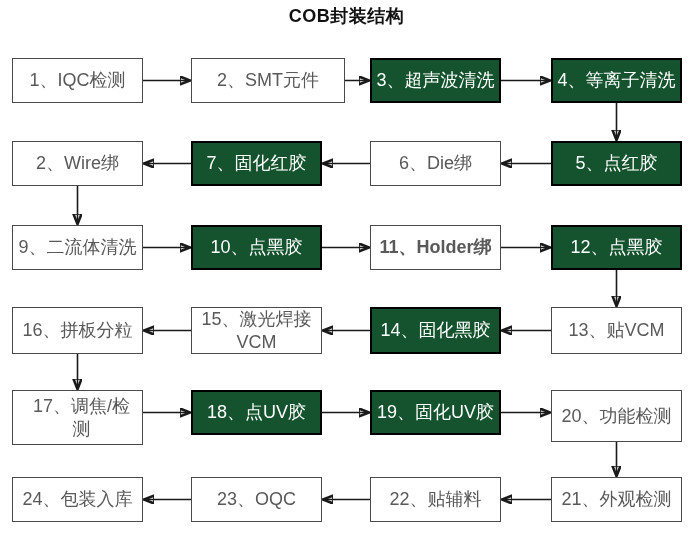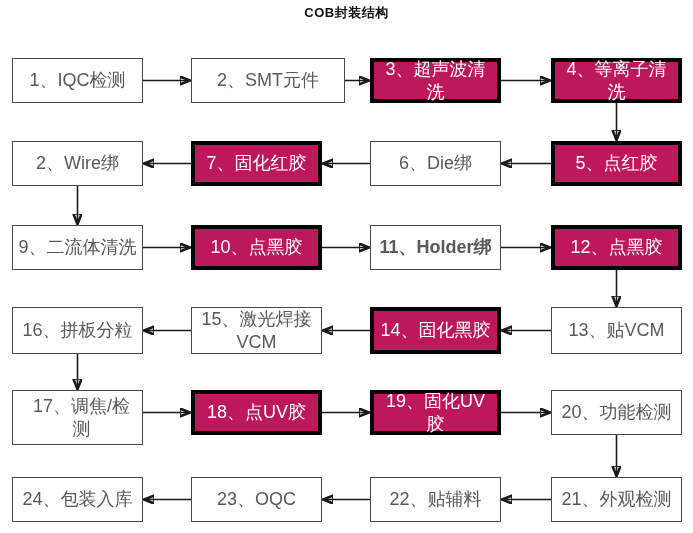--- a/index.html
+++ b/index.html
@@ -19,21 +19,21 @@
     left: 0; top: 0;
     width: 693px;
     height: 533px;
   }
   #diagram-title {
     position: absolute;
     left: 0;
     top: 4px;
     width: 693px;
     text-align: center;
-    font-size: 13px;
+    font-size: 18px;
     font-weight: bold;
     color: #111111;
     letter-spacing: 0.5px;
   }
   .node {
     position: absolute;
     box-sizing: border-box;
     display: flex;
     align-items: center;
     justify-content: center;
@@ -42,22 +42,22 @@
     line-height: 1.25;
     padding: 2px 4px;
     white-space: pre-line;
   }
   .node.plain {
     background: #ffffff;
     border: 1px solid #4a4a4a;
     color: #595959;
   }
   .node.accent {
-    background: #be185d;
-    border: 4px solid #000000;
+    background: #14532d;
+    border: 2px solid #000000;
     color: #ffffff;
   }
   svg#connectors {
     position: absolute;
     left: 0;
     top: 0;
     width: 693px;
     height: 533px;
     pointer-events: none;
   }
@@ -121,20 +121,20 @@
       <div class="node plain" style="left: 370px; top: 225px; width: 131px; height: 45px; font-weight: bold;"><span>11、Holder绑</span></div>
       <div class="node accent" style="left: 551px; top: 225px; width: 131px; height: 45px;"><span>12、点黑胶</span></div>
       <div class="node plain" style="left: 551px; top: 307px; width: 131px; height: 47px;"><span>13、贴VCM</span></div>
       <div class="node accent" style="left: 370px; top: 307px; width: 131px; height: 47px;"><span>14、固化黑胶</span></div>
       <div class="node plain" style="left: 191px; top: 307px; width: 131px; height: 47px;"><span>15、激光焊接
 VCM</span></div>
       <div class="node plain" style="left: 12px; top: 307px; width: 131px; height: 47px;"><span>16、拼板分粒</span></div>
       <div class="node plain" style="left: 12px; top: 390px; width: 131px; height: 55px; padding-left: 12px;"><span>17、调焦/检测</span></div>
       <div class="node accent" style="left: 191px; top: 390px; width: 131px; height: 45px;"><span>18、点UV胶</span></div>
       <div class="node accent" style="left: 370px; top: 390px; width: 131px; height: 45px;"><span>19、固化UV胶</span></div>
-      <div class="node plain" style="left: 551px; top: 390px; width: 131px; height: 45px;"><span>20、功能检测</span></div>
+      <div class="node plain" style="left: 551px; top: 390px; width: 131px; height: 52px;"><span>20、功能检测</span></div>
       <div class="node plain" style="left: 551px; top: 477px; width: 131px; height: 45px;"><span>21、外观检测</span></div>
       <div class="node plain" style="left: 370px; top: 477px; width: 131px; height: 45px;"><span>22、贴辅料</span></div>
       <div class="node plain" style="left: 191px; top: 477px; width: 131px; height: 45px; justify-content: center;"><span>23、OQC</span></div>
       <div class="node plain" style="left: 12px; top: 477px; width: 131px; height: 45px;"><span>24、包装入库</span></div>
     </div>
 
 </div>
 
 </body></html>

